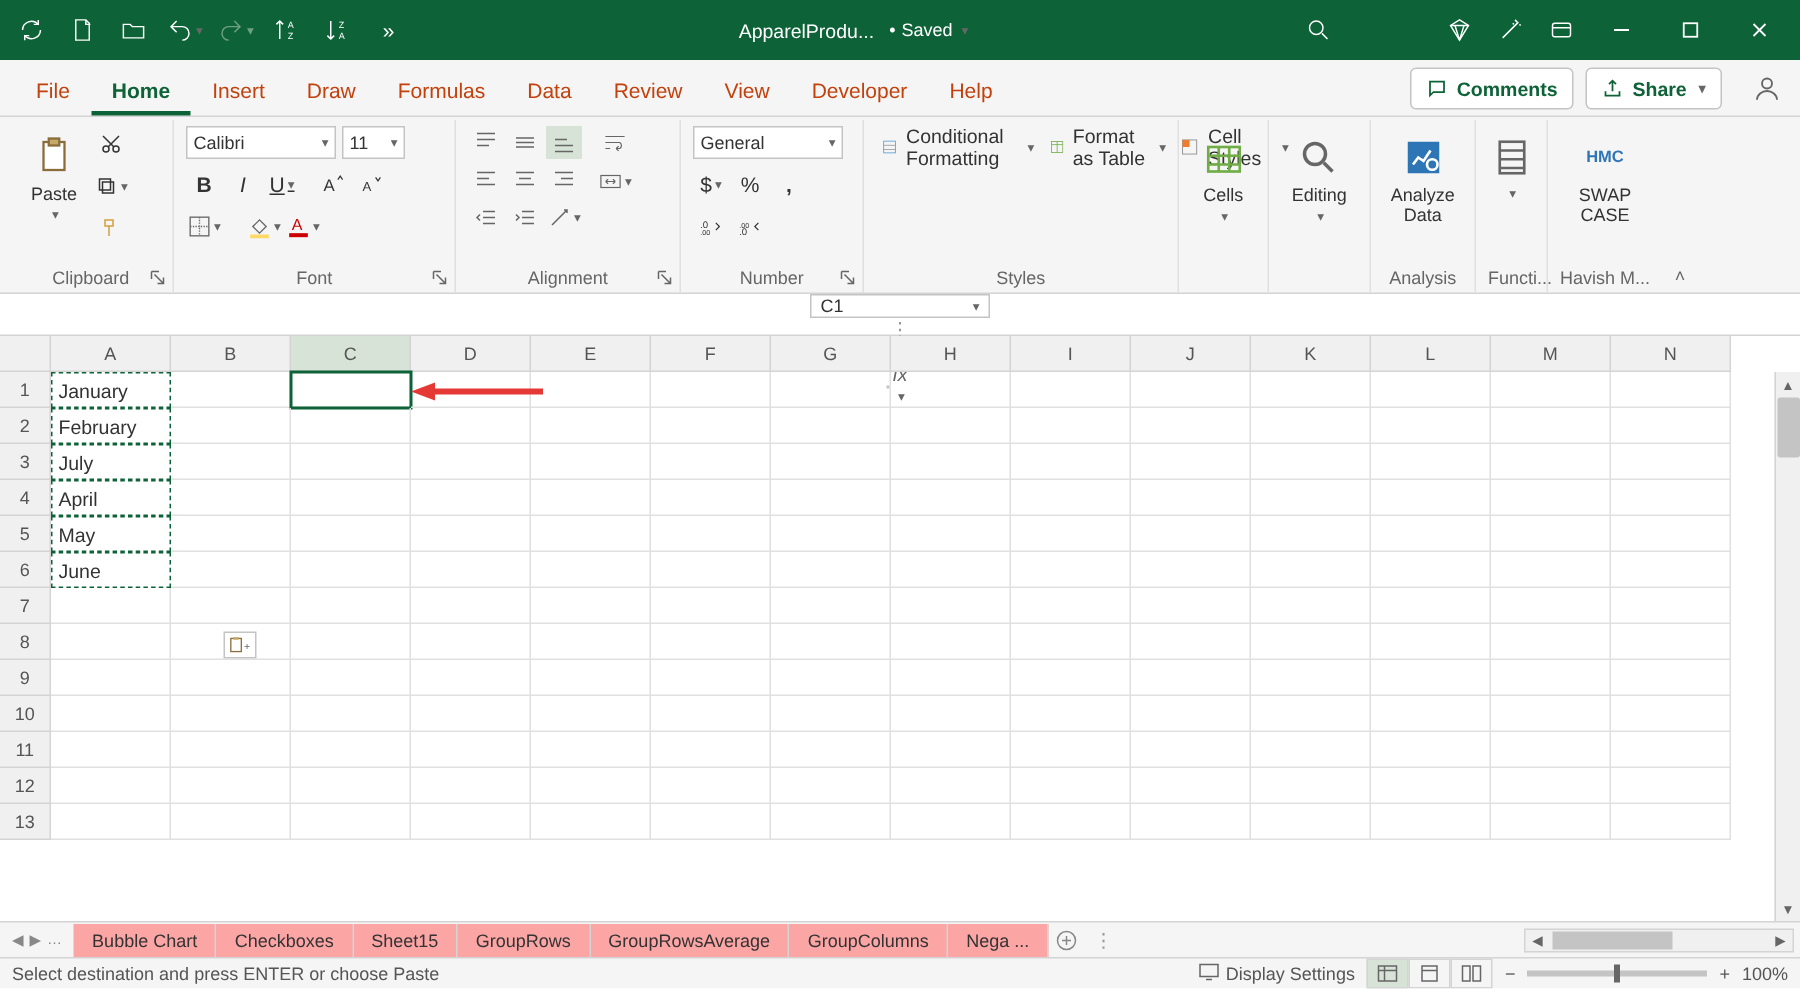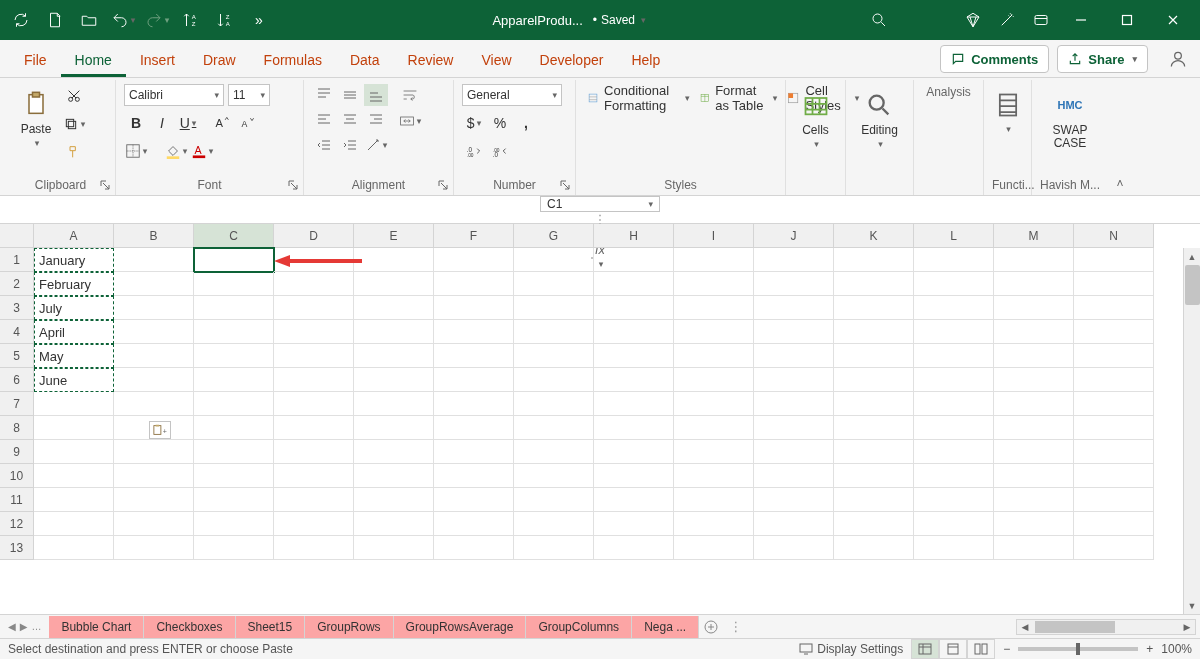--- a/index.html
+++ b/index.html
@@ -7,21 +7,21 @@
 .titlebar { height: 40px; background: #0d6237; display: flex; align-items: center; color: #fff; padding: 0 4px; }
 .tb-btn { width: 34px; height: 40px; display: flex; align-items: center; justify-content: center; cursor: pointer; }
 .tb-btn svg { width: 18px; height: 18px; stroke: #fff; fill: none; stroke-width: 1.3; }
 .tb-center { flex: 1; display: flex; align-items: center; justify-content: center; gap: 10px; }
 .doc-name { font-size: 13px; }
 .saved { font-size: 12px; display: flex; align-items: center; gap: 4px; }
 .win-btns { display: flex; }
 .win-btn { width: 46px; height: 40px; display: flex; align-items: center; justify-content: center; }
 .ribbon-tabs { height: 38px; background: #f5f5f5; display: flex; align-items: flex-end; padding: 0 10px; gap: 0; border-bottom: 1px solid #d4d4d4;}
 .rtab { padding: 0 14px; height: 34px; line-height: 34px; font-size: 14px; color: #c2410c; cursor: pointer; }
-.rtab.active { font-weight: 400; border-bottom: 3px solid #0d6237; color: #0d6237; }
+.rtab.active { font-weight: 700; border-bottom: 3px solid #0d6237; color: #0d6237; }
 .rtab-right { margin-left: auto; display: flex; gap: 8px; padding-bottom: 4px; align-items: center; }
 .comments-btn, .share-btn { height: 28px; padding: 0 10px; border: 1px solid #c4c4c4; border-radius: 4px; background: #fff; display: flex; align-items: center; gap: 6px; font-size: 13px; cursor:pointer; }
 .comments-btn { color: #0d6237; font-weight: 600; }
 .share-btn { color: #0d6237; font-weight: 600; }
 .persona { width: 24px; height: 24px; display:flex; align-items:center; justify-content:center; margin-left: 10px; }
 
 .ribbon { height: 118px; background: #f5f5f5; border-bottom: 1px solid #d4d4d4; display: flex; padding: 2px 6px 0 6px; }
 .group { border-right: 1px solid #e0e0e0; display: flex; flex-direction: column; padding: 4px 8px 2px 8px; position: relative; }
 .group-body { flex: 1; display: flex; align-items: flex-start; gap: 2px; }
 .group-label { text-align: center; font-size: 12px; color: #666; height: 16px; line-height: 16px; }
@@ -502,20 +502,32 @@
             </svg>
           </div>
         <div class="lbl">Editing</div>
           <span class="chev">▾</span>
       </div>
     </div>
     <div class="group-label"></div>
   </div>
 
   <div class="group" style="width:70px">
+    <div class="group-body" style="justify-content:center">
+      <div class="vert-btn">
+        <div class="ico">
+            <svg viewBox="0 0 24 24" fill="none" stroke="#1f6fb2" stroke-width="1.5">
+              <rect x="3" y="3" width="18" height="18" fill="#2e75b6" stroke="none"></rect>
+              <path d="M6 16l3-4 3 2 4-6" stroke="#fff"></path>
+              <circle cx="17" cy="16" r="3" stroke="#fff"></circle>
+            </svg>
+          </div>
+        <div class="lbl">Analyze Data</div>
+      </div>
+    </div>
     <div class="group-label">Analysis</div>
   </div>
 
   <div class="group" style="width:48px">
     <div class="group-body" style="justify-content:center">
       <div class="vert-btn">
         <div class="ico">
             <svg viewBox="0 0 24 24" fill="none" stroke="#666" stroke-width="1.5">
               <rect x="5" y="3" width="14" height="18"></rect>
               <path d="M5 8h14M5 13h14M5 18h14"></path>
@@ -852,21 +864,21 @@
   <div class="hscroll">
     <div class="hscroll-arrow">◀</div>
     <div class="hscroll-thumb"></div>
     <div class="hscroll-arrow" style="margin-left:auto">▶</div>
   </div>
 </div>
 
 <div class="status-bar">
   <span>Select destination and press ENTER or choose Paste</span>
   <div class="sb-right">
-    <span style="display:flex; align-items:center; gap:4px">
+    <span style="display:flex; gap:4px">
         <svg width="14" height="12" viewBox="0 0 14 12" fill="none" stroke="#666">
           <rect x="1" y="1" width="12" height="8"></rect>
           <path d="M5 11h4"></path>
         </svg>
         <span>Display Settings</span>
       </span>
     <div class="view-btns">
       <div class="view-btn active">
           <svg width="14" height="12" viewBox="0 0 14 12" fill="none" stroke="#666">
             <rect x="1" y="1" width="12" height="10"></rect>

